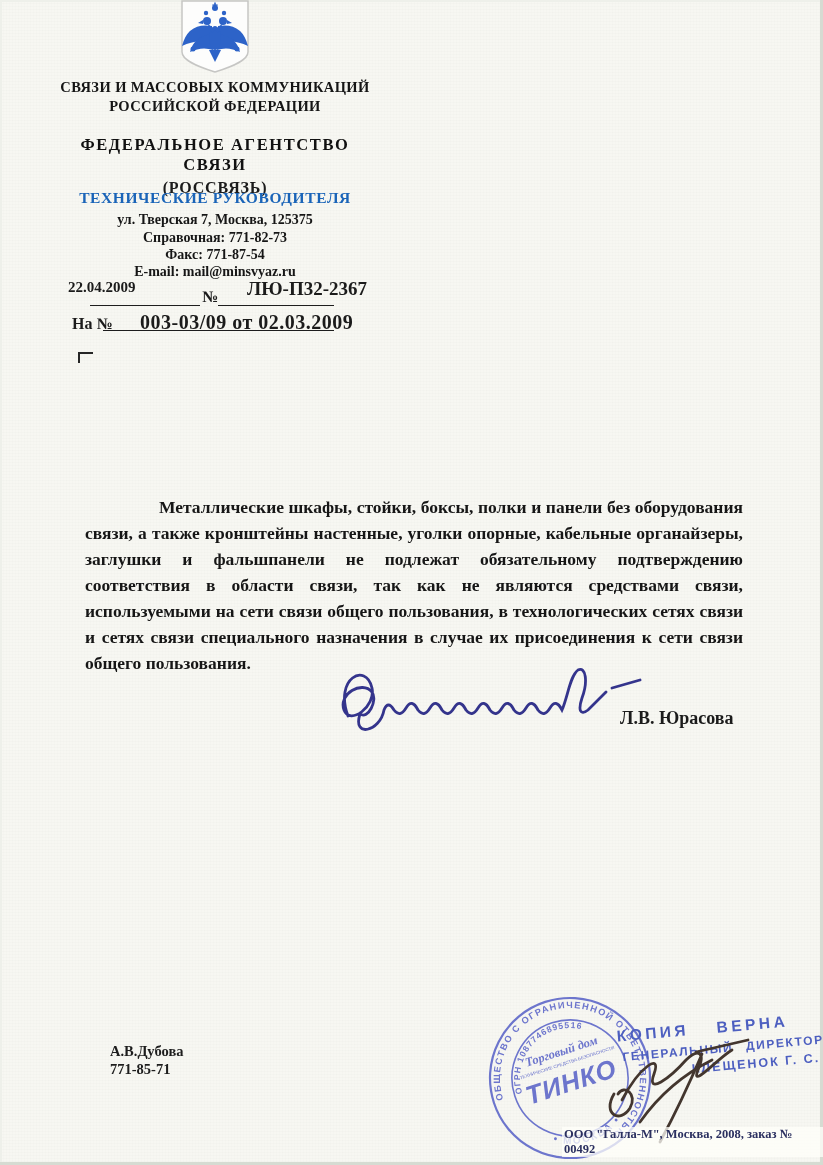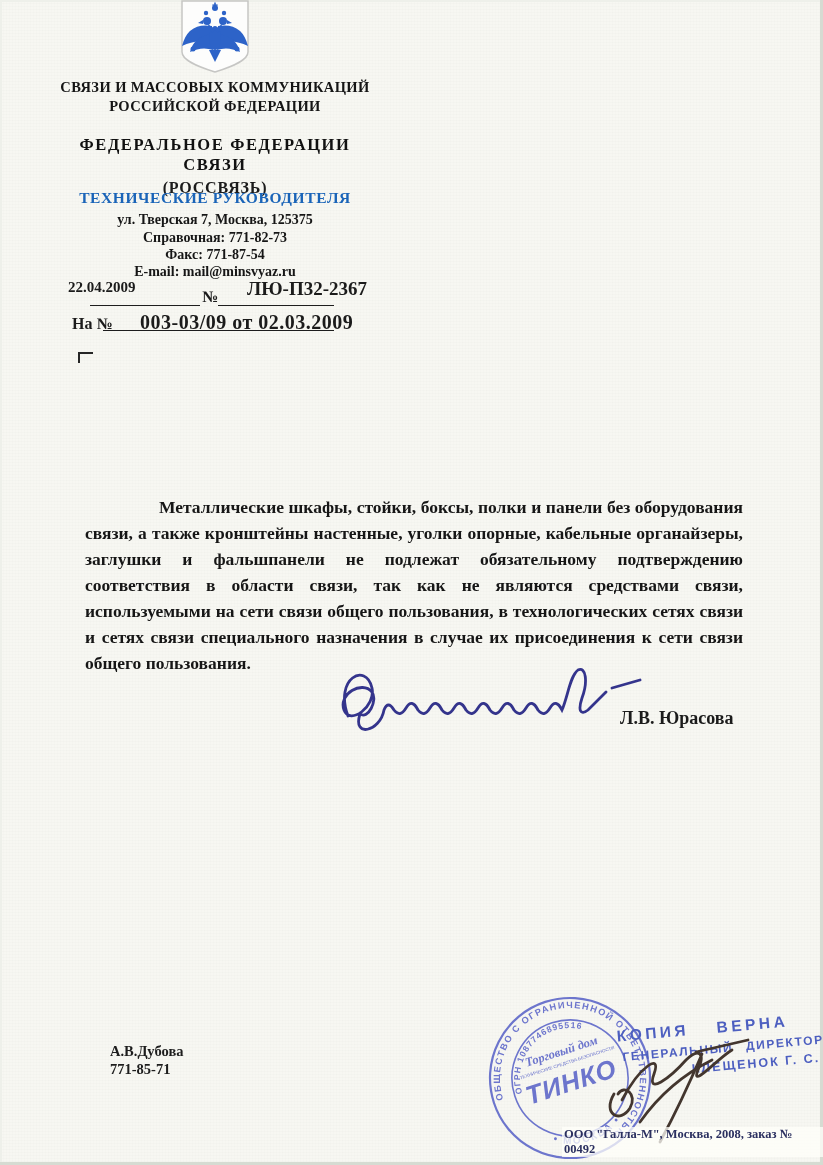--- a/index.html
+++ b/index.html
@@ -84,21 +84,21 @@
         <circle cx="17" cy="49" r="2.5"></circle>
           <circle cx="61" cy="49" r="2.5"></circle>
       </g>
     </svg>
   </div>
 
   <div class="abs lh ministry">
     <div>СВЯЗИ И МАССОВЫХ КОММУНИКАЦИЙ</div>
     <div>РОССИЙСКОЙ ФЕДЕРАЦИИ</div>
   </div>
-  <div class="abs lh agency">ФЕДЕРАЛЬНОЕ ФЕДЕРАЦИИ СВЯЗИ</div>
+  <div class="abs lh agency">ФЕДЕРАЛЬНОЕ АГЕНТСТВО СВЯЗИ</div>
   <div class="abs lh rossvyaz">(РОССВЯЗЬ)</div>
   <div class="abs lh deputy">ТЕХНИЧЕСКИЕ РУКОВОДИТЕЛЯ</div>
   <div class="abs lh contact c1">ул. Тверская 7, Москва, 125375</div>
   <div class="abs lh contact c2">Справочная: 771-82-73</div>
   <div class="abs lh contact c3">Факс: 771-87-54</div>
   <div class="abs lh contact c4">E-mail: mail@minsvyaz.ru</div>
 
   <div class="abs refdate">22.04.2009</div>
   <div class="abs uline ul-left"></div>
   <div class="abs numsign">№</div>

